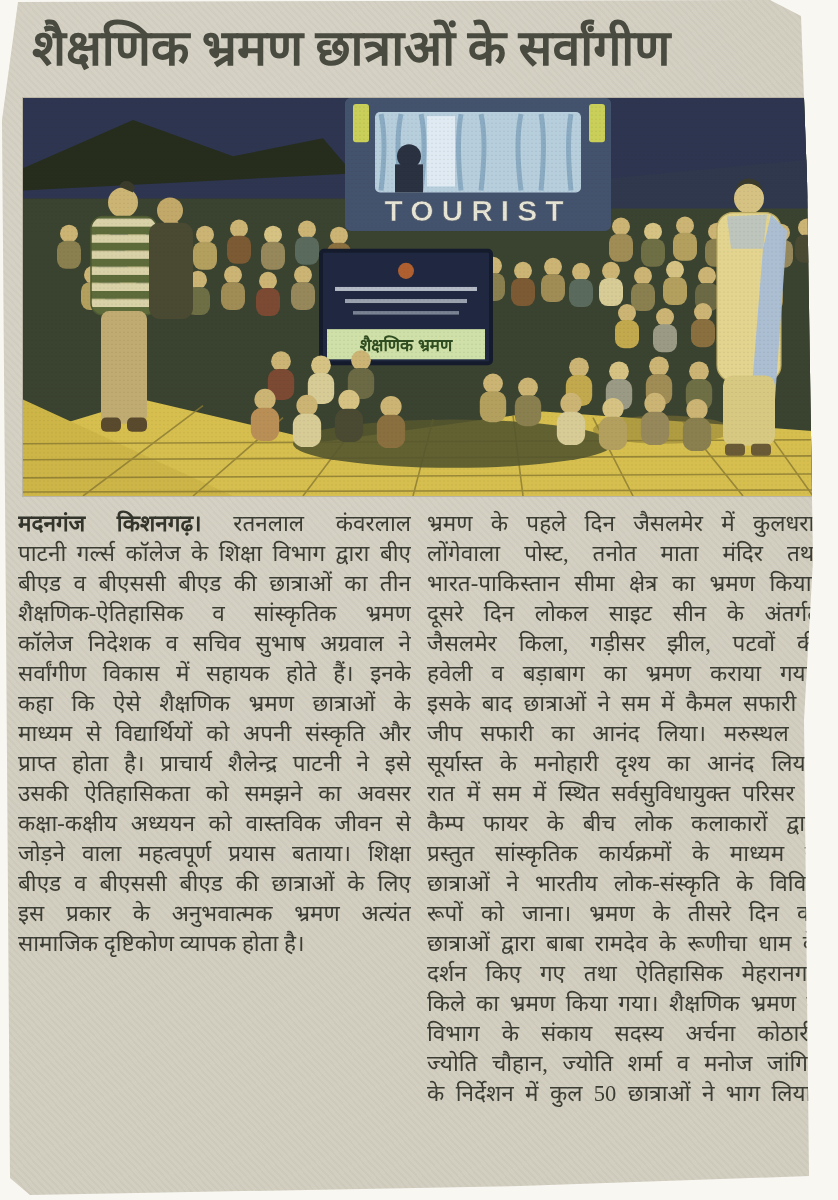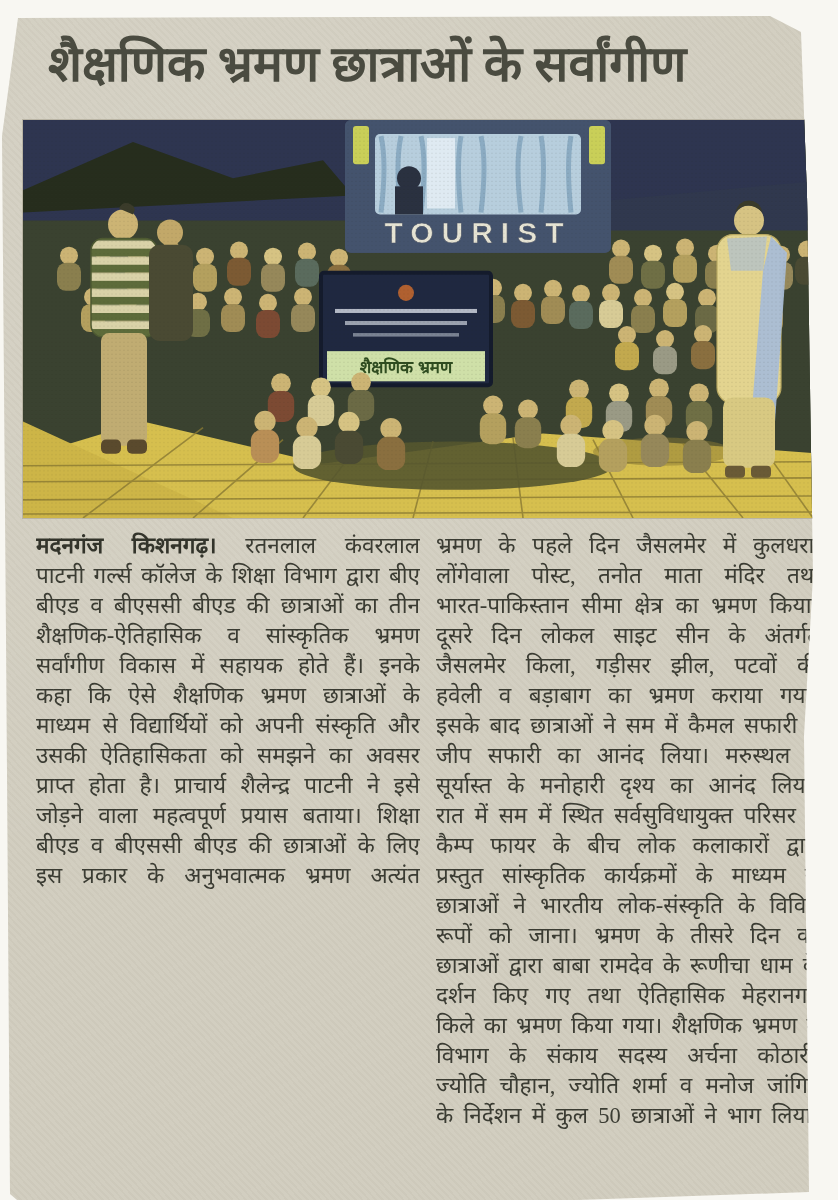--- a/index.html
+++ b/index.html
@@ -11,33 +11,33 @@
   .clipping{
     position:relative;width:838px;height:1200px;box-sizing:border-box;
     background:
       radial-gradient(circle at 30% 20%, rgba(255,255,255,.10), rgba(0,0,0,0) 60%),
       repeating-linear-gradient(47deg, rgba(120,110,90,.05) 0 2px, rgba(0,0,0,0) 2px 5px),
       #d2cec0;
     clip-path:polygon(18px 2px,770px 0px,801px 16px,807px 180px,813px 560px,804px 720px,809px 1176px,520px 1186px,30px 1195px,10px 1178px,6px 620px,2px 120px);
     color:#3b3c33;
   }
   .headline{
-    margin:16px;padding:16px 26px 6px 32px;
+    margin:0;padding:16px 26px 6px 32px;
     font-size:50px;line-height:1.30;font-weight:700;color:#4a4b40;
     letter-spacing:0px;
   }
   .headline .hl{display:block;white-space:nowrap;}
   .photo{
     margin:10px 16px 6px 22px;width:800px;height:398px;
     background:#333b2d;border:1px solid #b9b4a4;box-shadow:0 0 0 1px rgba(70,70,55,.25) inset;
     overflow:hidden;
   }
   .photo svg{display:block;width:100%;height:100%;}
   .cols{
-    display:flex;gap:16px;padding:6px 18px 0 18px;margin-left:18px;
+    display:flex;gap:16px;padding:6px 18px 0 18px;
   }
   .col{flex:1 1 0;min-width:0;}
   .bline{
     font-size:22.5px;line-height:30px;color:#3b3c33;
     text-align:justify;text-align-last:justify;
     overflow:hidden;white-space:nowrap;
   }
   .bline.nj{text-align-last:left;}
   .bline b{font-weight:700;color:#33342b;}
   
@@ -206,28 +206,31 @@
       <rect x="0" y="0" width="800" height="396" fill="url(#dots)"></rect>
     </svg>
   </figure>
 
   <div class="cols">
     <div class="col">
         <div class="bline"><b>मदनगंज किशनगढ़।</b> रतनलाल कंवरलाल</div>
         <div class="bline">पाटनी गर्ल्स कॉलेज के शिक्षा विभाग द्वारा बीए</div>
         <div class="bline">बीएड व बीएससी बीएड की छात्राओं का तीन</div>
         <div class="bline">शैक्षणिक-ऐतिहासिक व सांस्कृतिक भ्रमण</div>
+        <div class="bline">कॉलेज निदेशक व सचिव सुभाष अग्रवाल ने</div>
         <div class="bline">सर्वांगीण विकास में सहायक होते हैं। इनके</div>
         <div class="bline">कहा कि ऐसे शैक्षणिक भ्रमण छात्राओं के</div>
         <div class="bline">माध्यम से विद्यार्थियों को अपनी संस्कृति और</div>
+        <div class="bline">प्राप्त होता है। प्राचार्य शैलेन्द्र पाटनी ने इसे</div>
         <div class="bline">उसकी ऐतिहासिकता को समझने का अवसर</div>
-        <div class="bline">प्राप्त होता है। प्राचार्य शैलेन्द्र पाटनी ने इसे</div>
+        <div class="bline">कक्षा-कक्षीय अध्ययन को वास्तविक जीवन से</div>
         <div class="bline">जोड़ने वाला महत्वपूर्ण प्रयास बताया। शिक्षा</div>
         <div class="bline">बीएड व बीएससी बीएड की छात्राओं के लिए</div>
         <div class="bline">इस प्रकार के अनुभवात्मक भ्रमण अत्यंत</div>
+        <div class="bline nj">सामाजिक दृष्टिकोण व्यापक होता है।</div>
       </div>
     <div class="col">
         <div class="bline">भ्रमण के पहले दिन जैसलमेर में कुलधरा,</div>
         <div class="bline">लोंगेवाला पोस्ट, तनोत माता मंदिर तथा</div>
         <div class="bline">भारत-पाकिस्तान सीमा क्षेत्र का भ्रमण किया।</div>
         <div class="bline">दूसरे दिन लोकल साइट सीन के अंतर्गत</div>
         <div class="bline">जैसलमेर किला, गड़ीसर झील, पटवों की</div>
         <div class="bline">हवेली व बड़ाबाग का भ्रमण कराया गया।</div>
         <div class="bline">इसके बाद छात्राओं ने सम में कैमल सफारी व</div>
         <div class="bline">जीप सफारी का आनंद लिया। मरुस्थल में</div>

